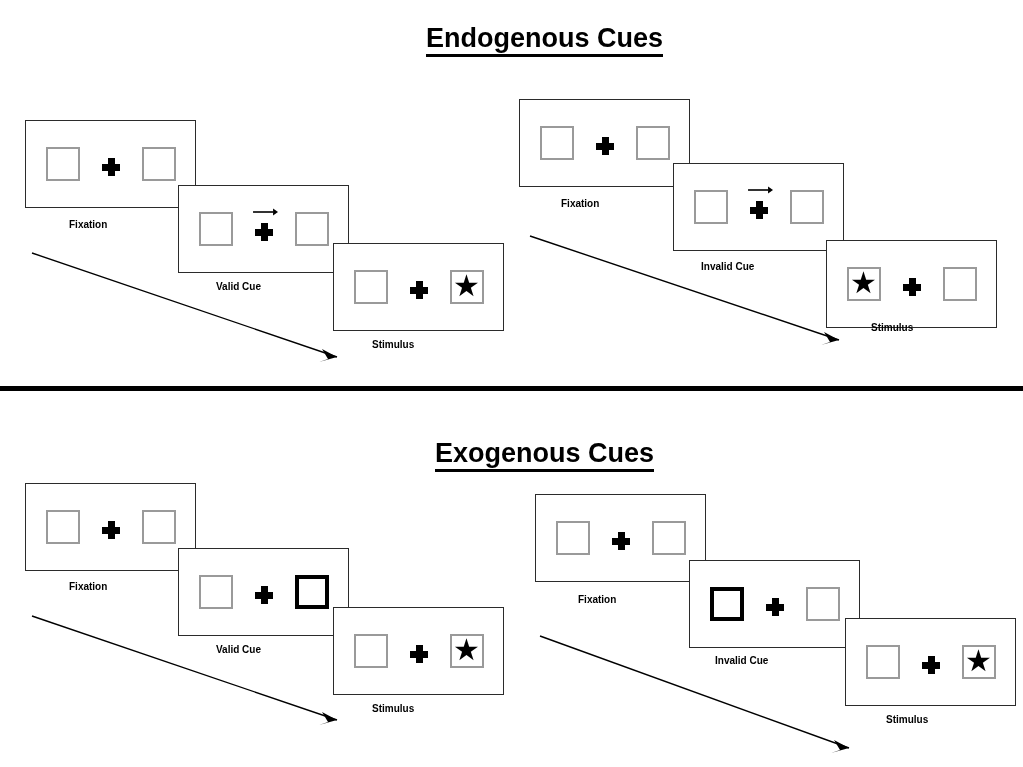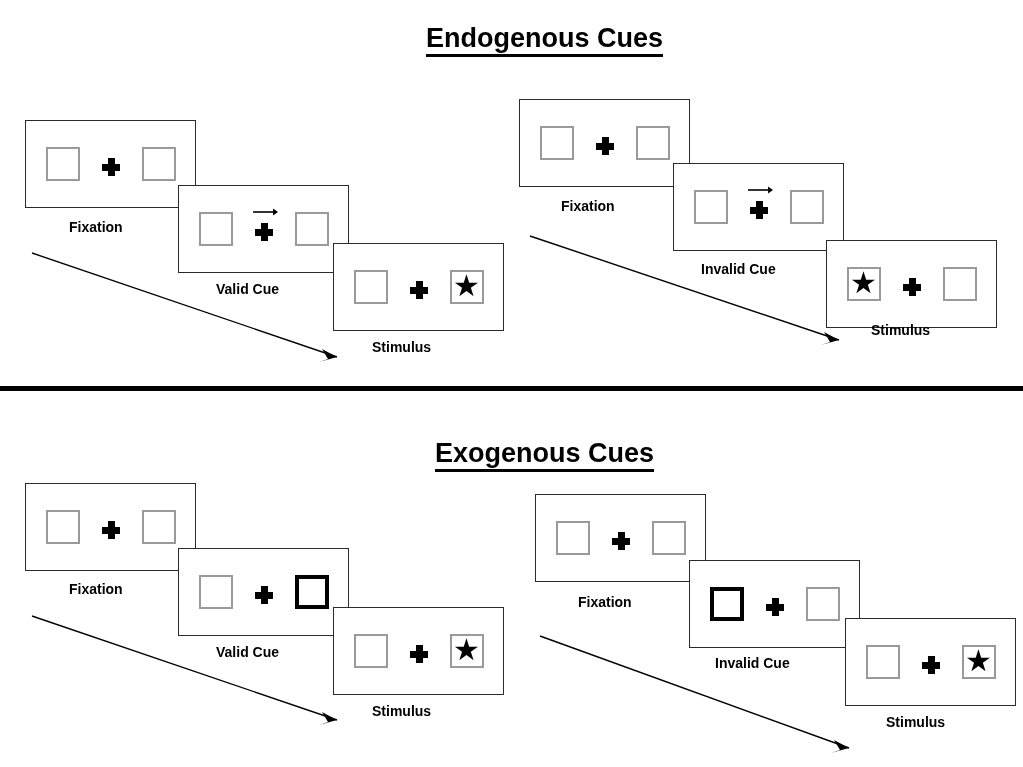--- a/index.html
+++ b/index.html
@@ -119,21 +119,21 @@
     top: -2px;
     left: 50%;
     transform: translateX(-46%);
     width: 26px;
     height: 10px;
   }
 
   
   .caption {
     position: absolute;
-    font-size: 14px;
+    font-size: 10px;
     font-weight: bold;
     white-space: nowrap;
     color: #000;
   }
 
   
   .flow-arrow {
     position: absolute;
     pointer-events: none;
   }

